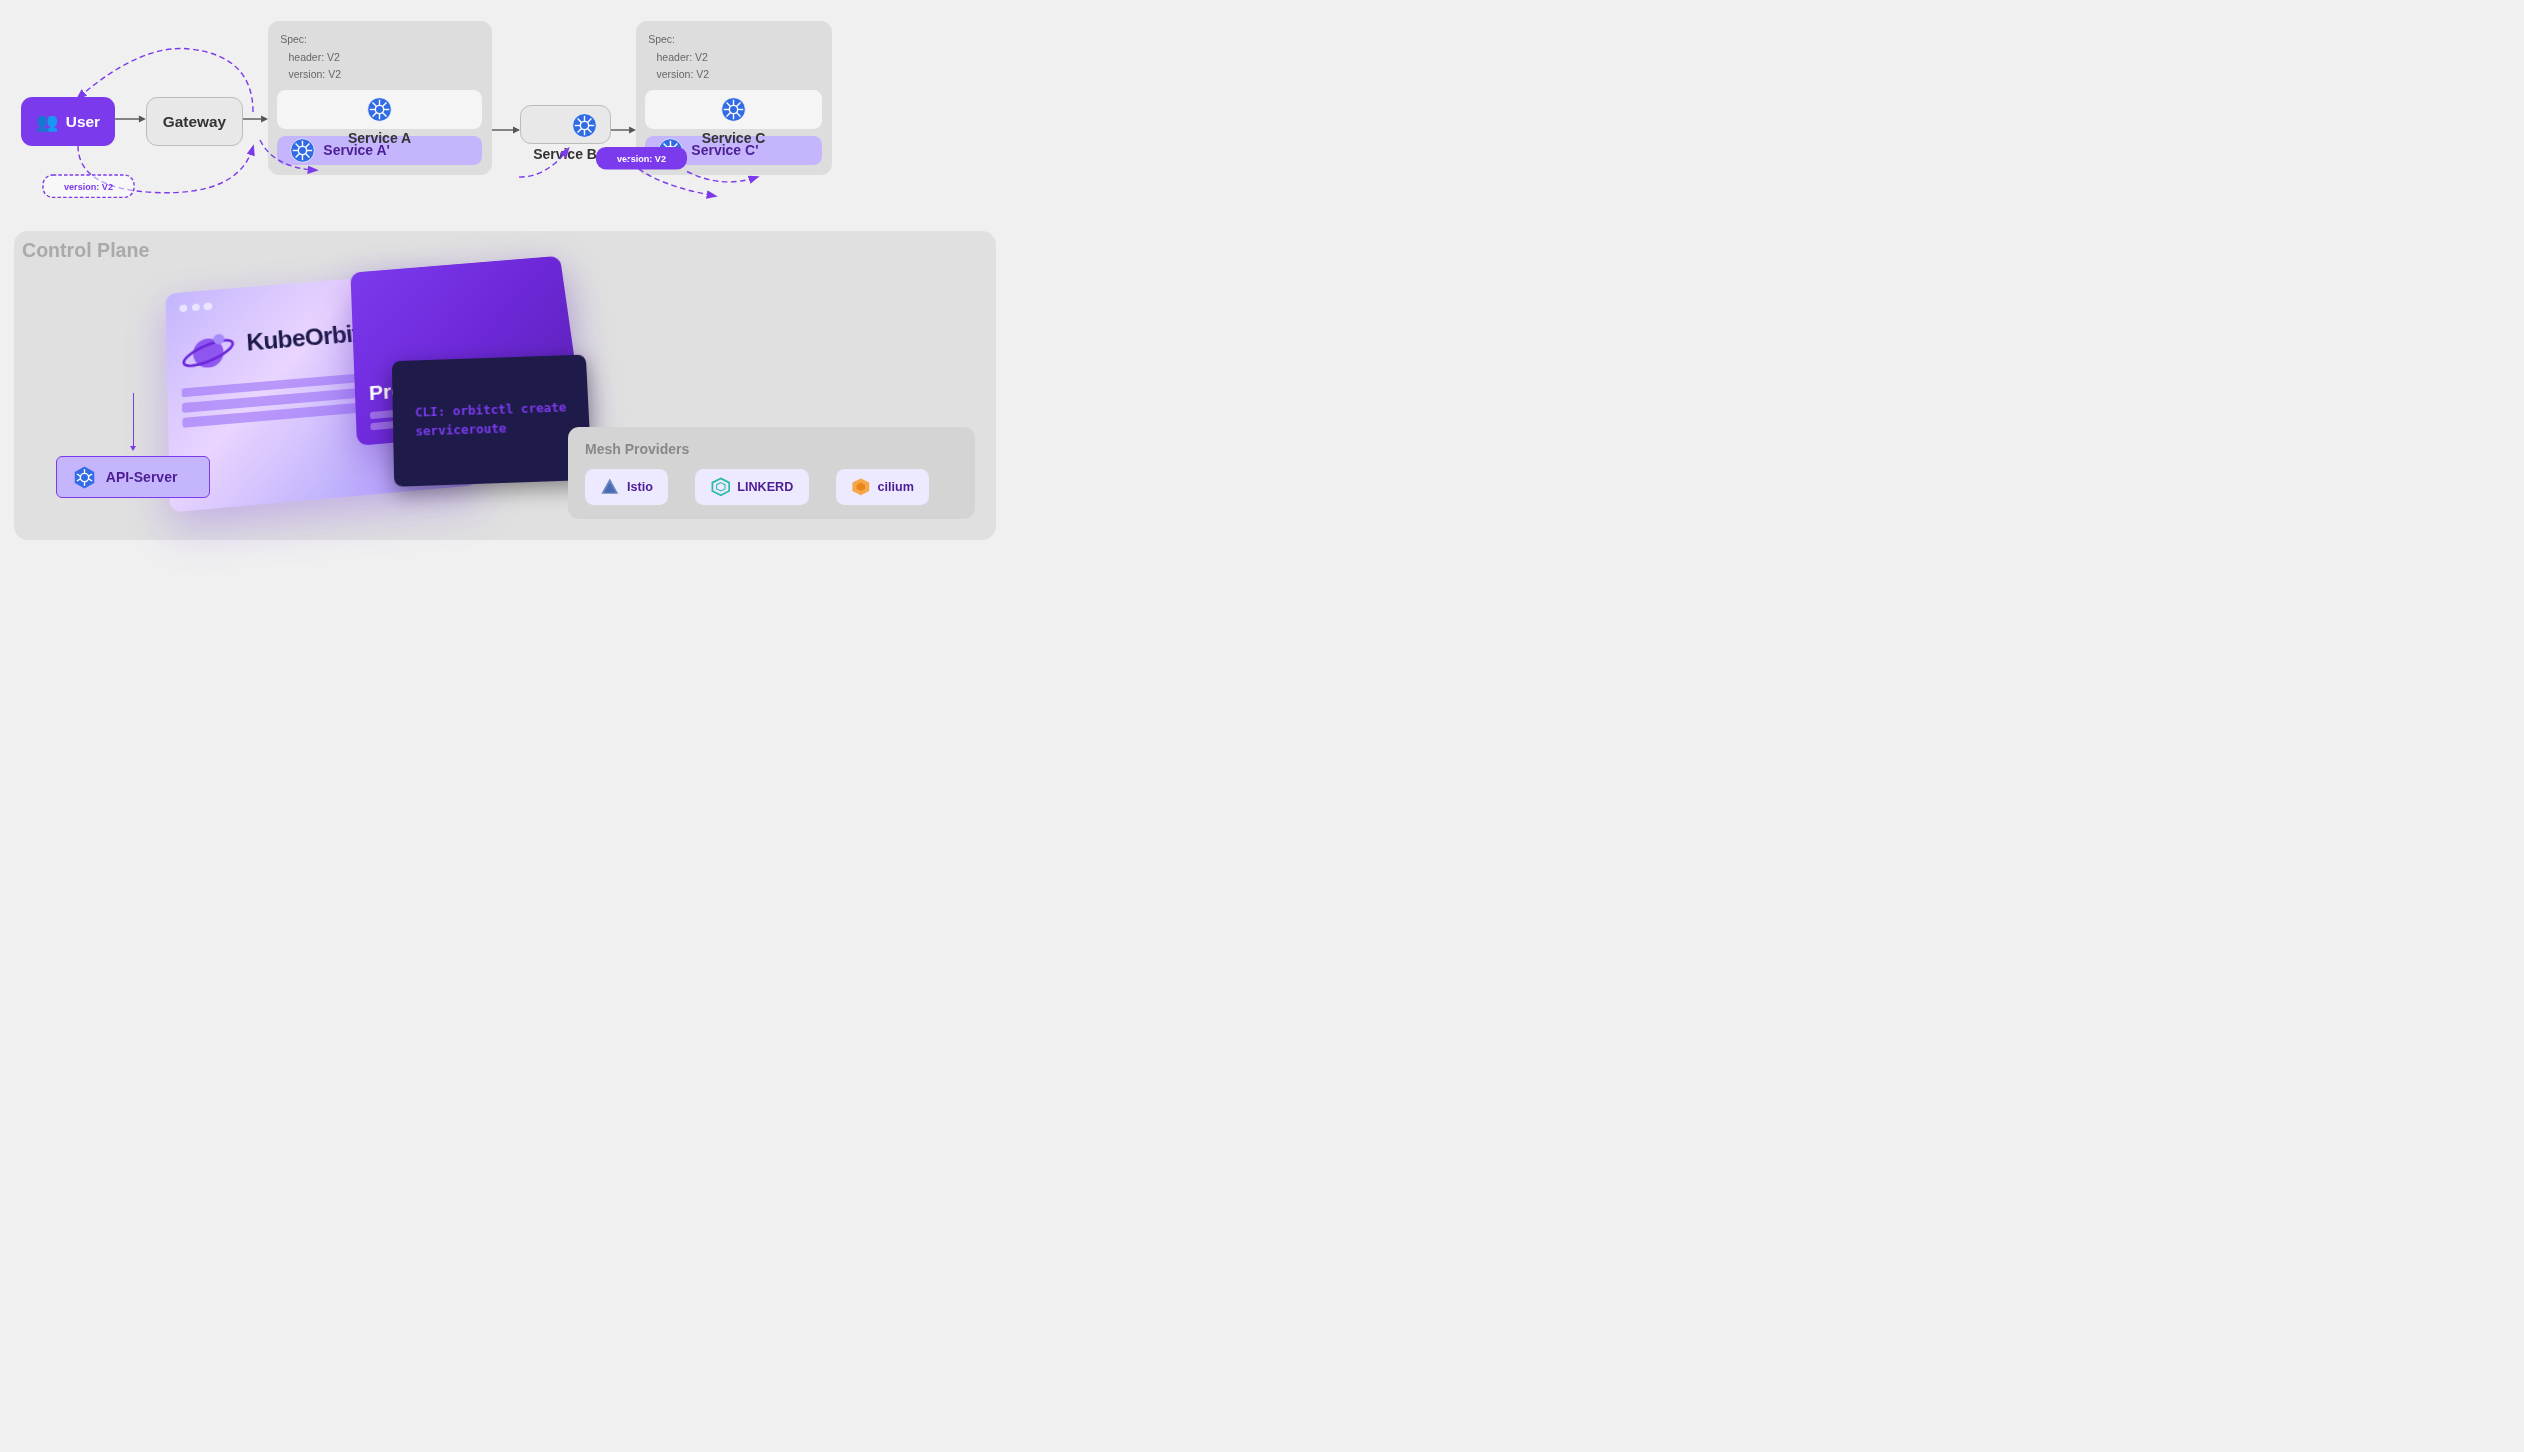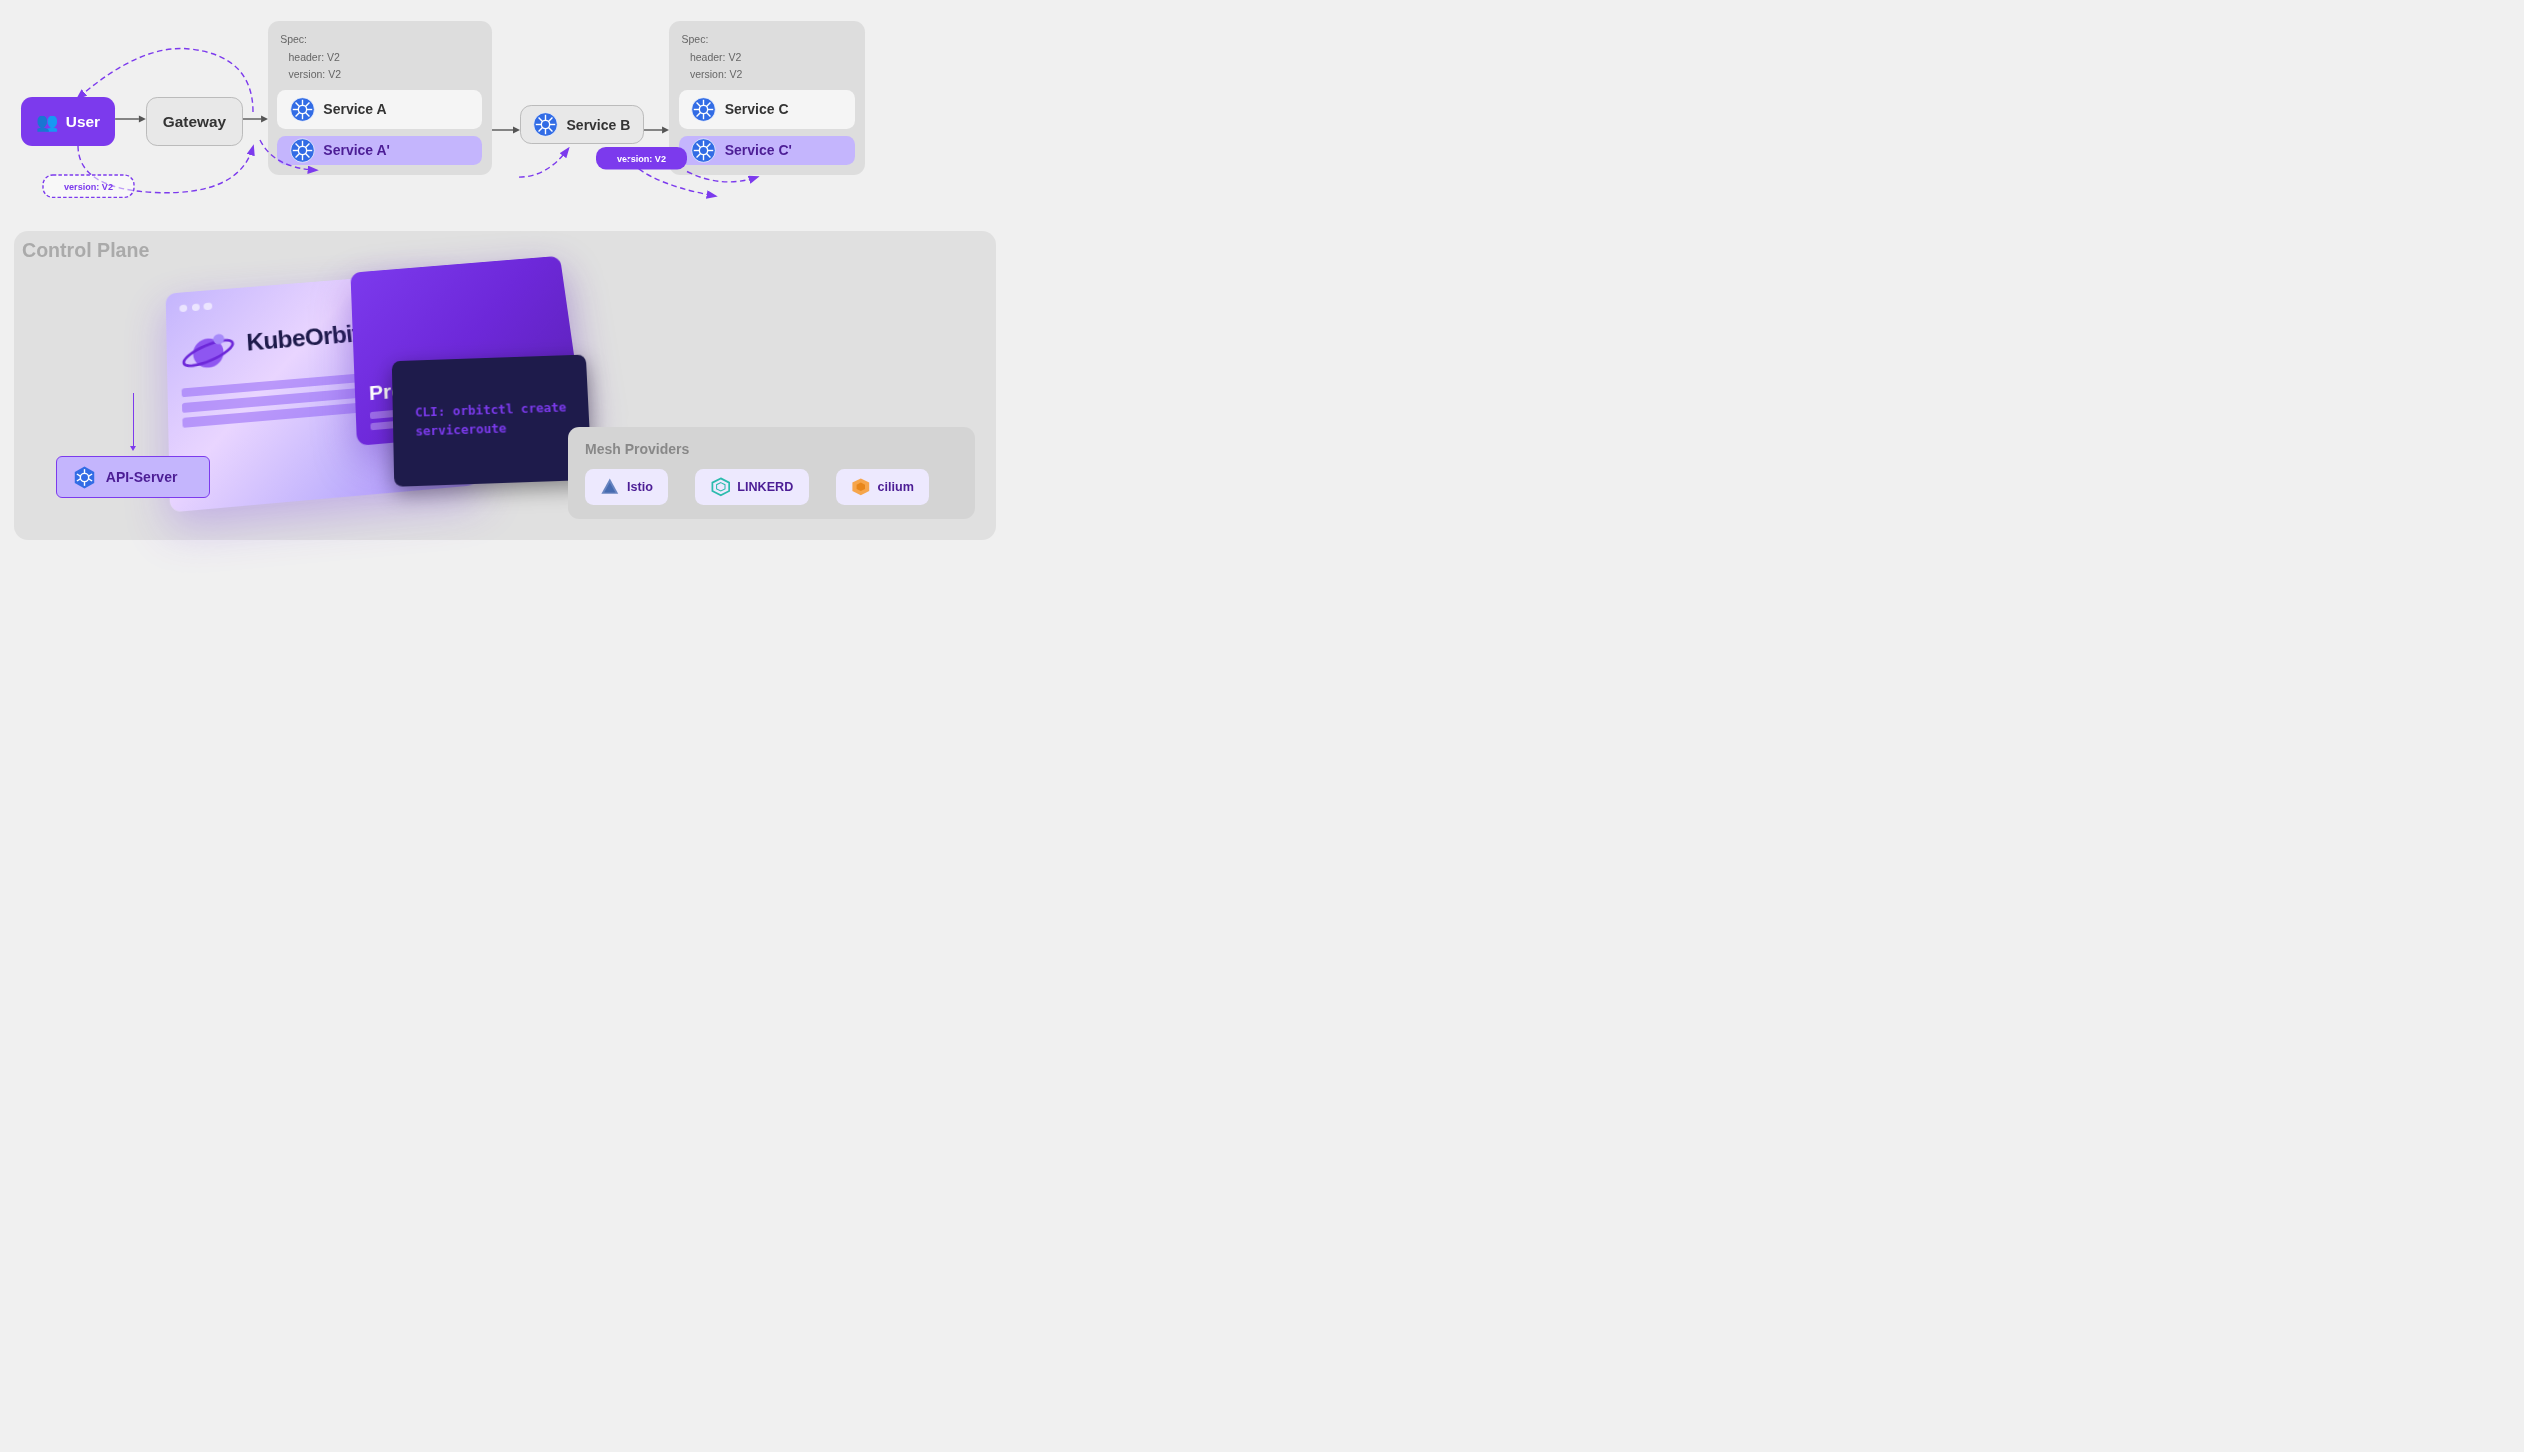--- a/index.html
+++ b/index.html
@@ -70,20 +70,21 @@
       border-radius: 8.4px;
       padding: 7px 12.6px;
       display: flex;
       align-items: center;
       gap: 8.4px;
       font-size: 14px;
       font-weight: 600;
       color: #333;
       margin-bottom: 7px;
       height: 39px;
+      flex-direction: column;
     }
 
     .service-row-purple {
       background: #c4b5fd;
       border-radius: 8.4px;
       padding: 7px 12.6px;
       display: flex;
       align-items: center;
       gap: 8.4px;
       font-size: 14px;
@@ -98,29 +99,30 @@
       flex-shrink: 0;
     }
 
     
     .service-b-box {
       background: #e8e8e8;
       border: 1.4px solid #bbb;
       border-radius: 11.2px;
       padding: 7px 12.6px;
       display: flex;
-      align-items: center;
+      align-items: flex-end;
       gap: 8.4px;
       font-size: 14px;
       font-weight: 600;
       color: #333;
       height: 39px;
       margin-top: 102px;
       margin-left: 14px;
       white-space: nowrap;
+      flex-direction: column;
     }
 
     
     .spec-container-right {
       background: #ddd;
       border-radius: 11.2px;
       padding: 9.8px 9.8px 9.8px 9.8px;
       margin-left: 14px;
       margin-top: 14px;
       min-width: 196px;

